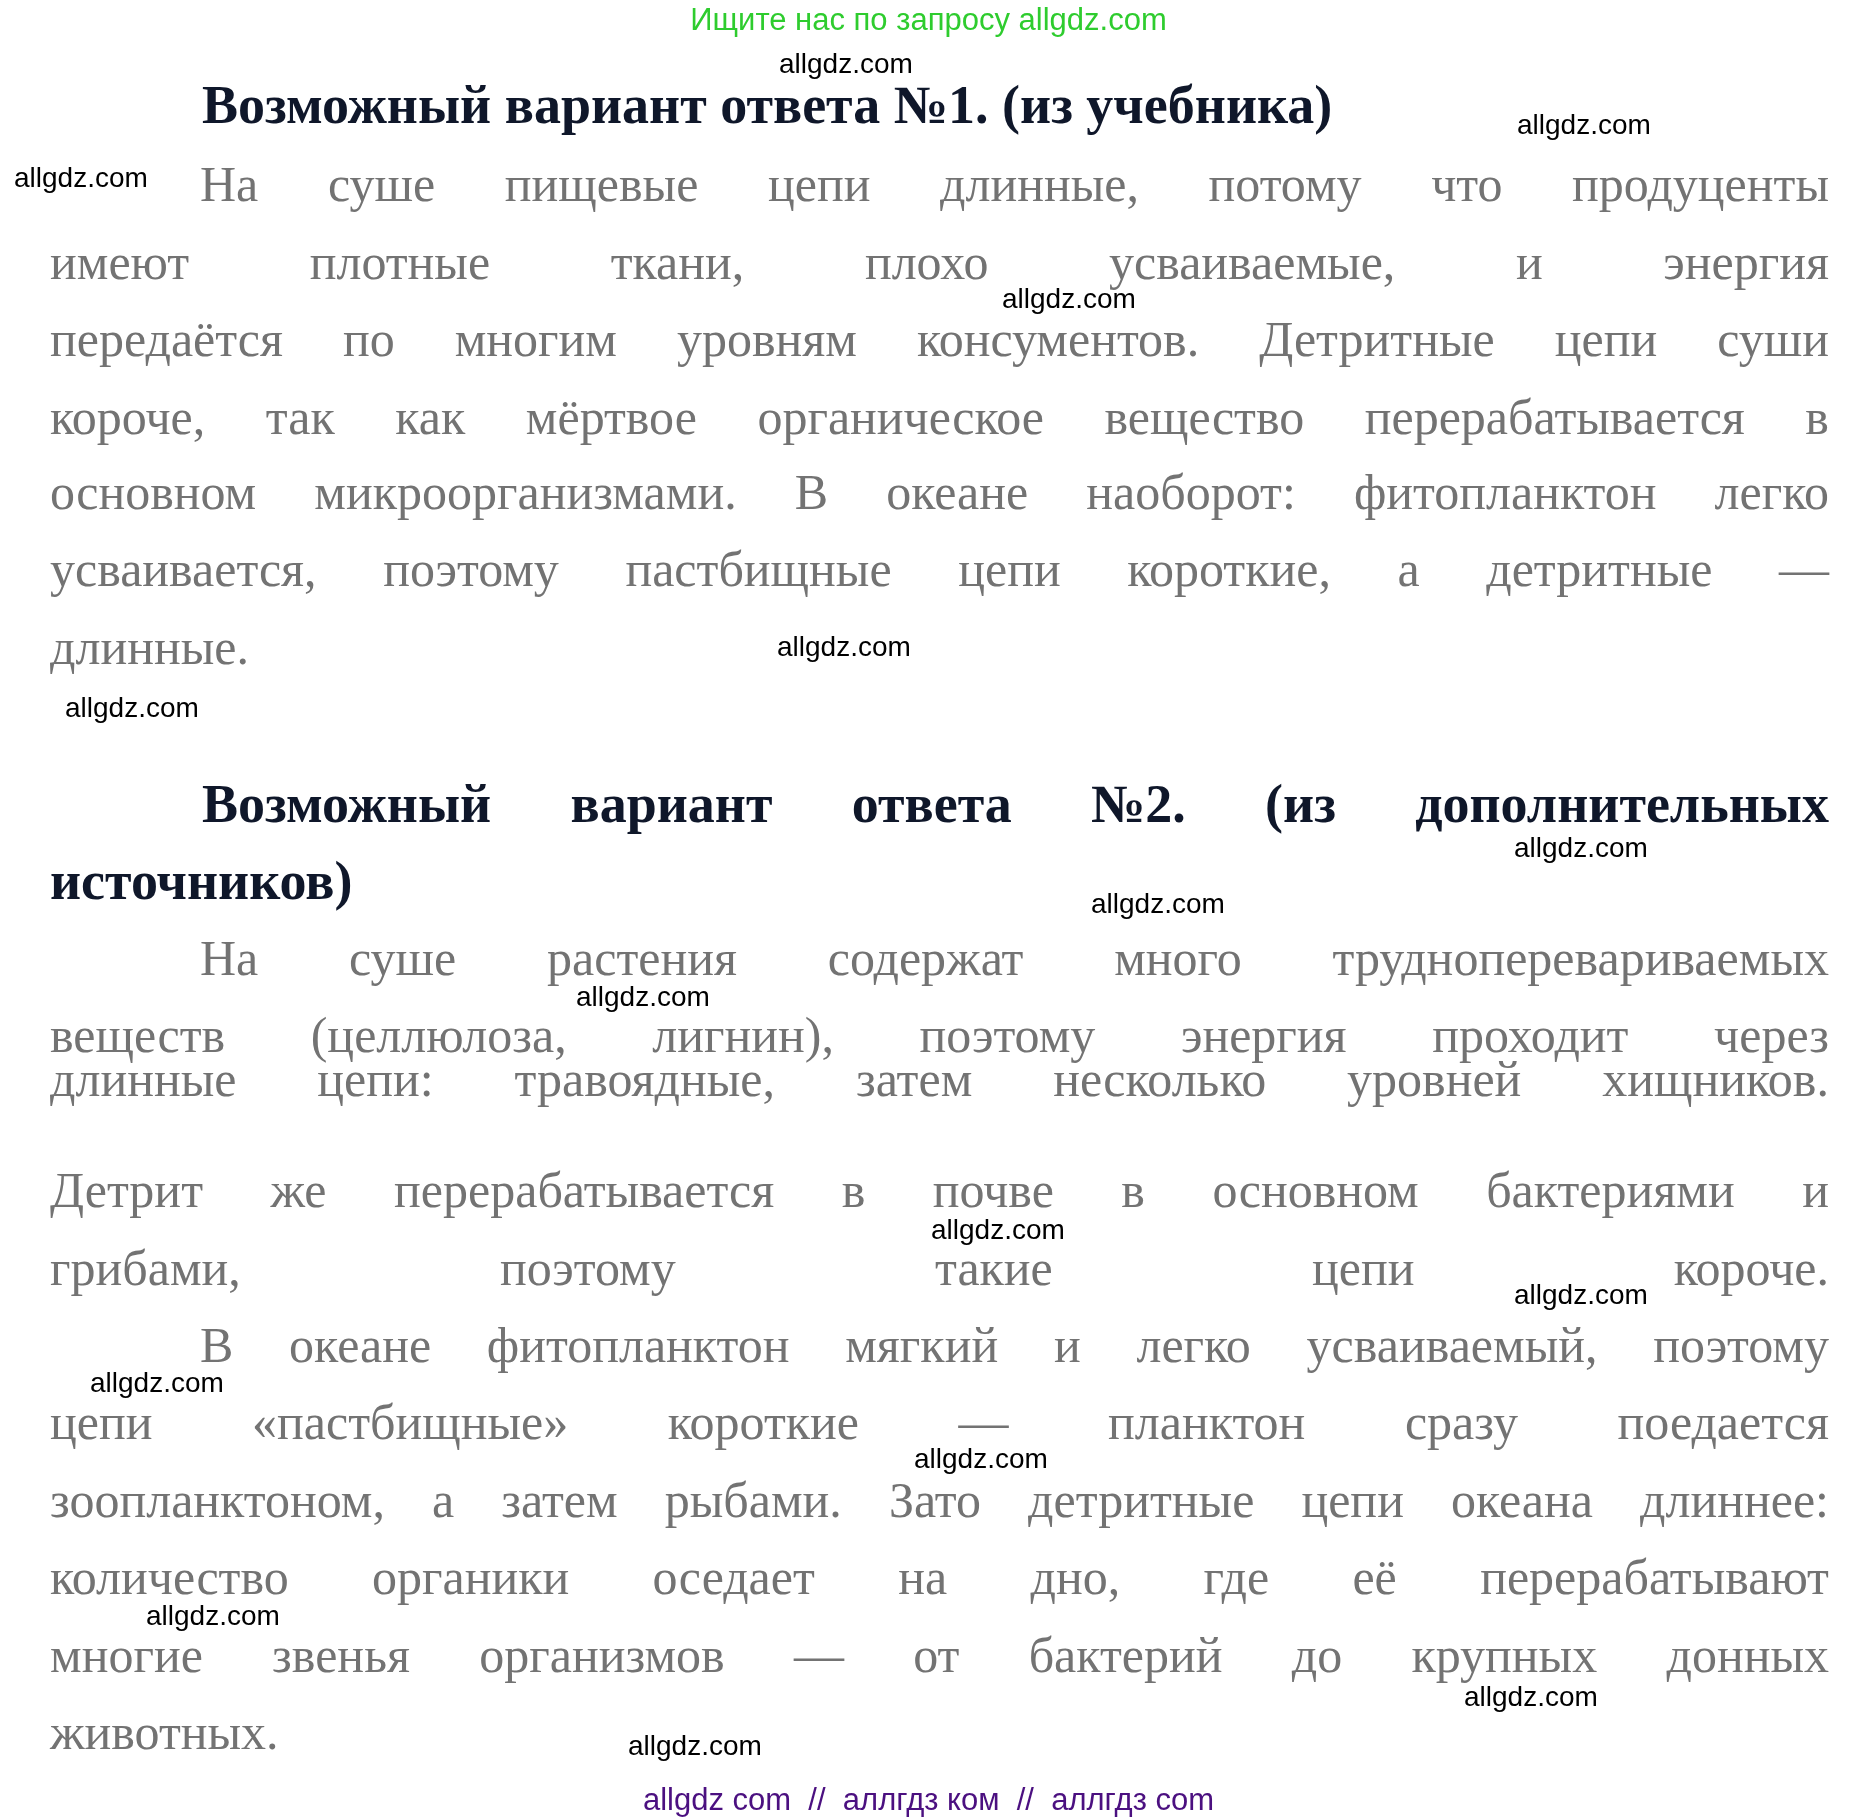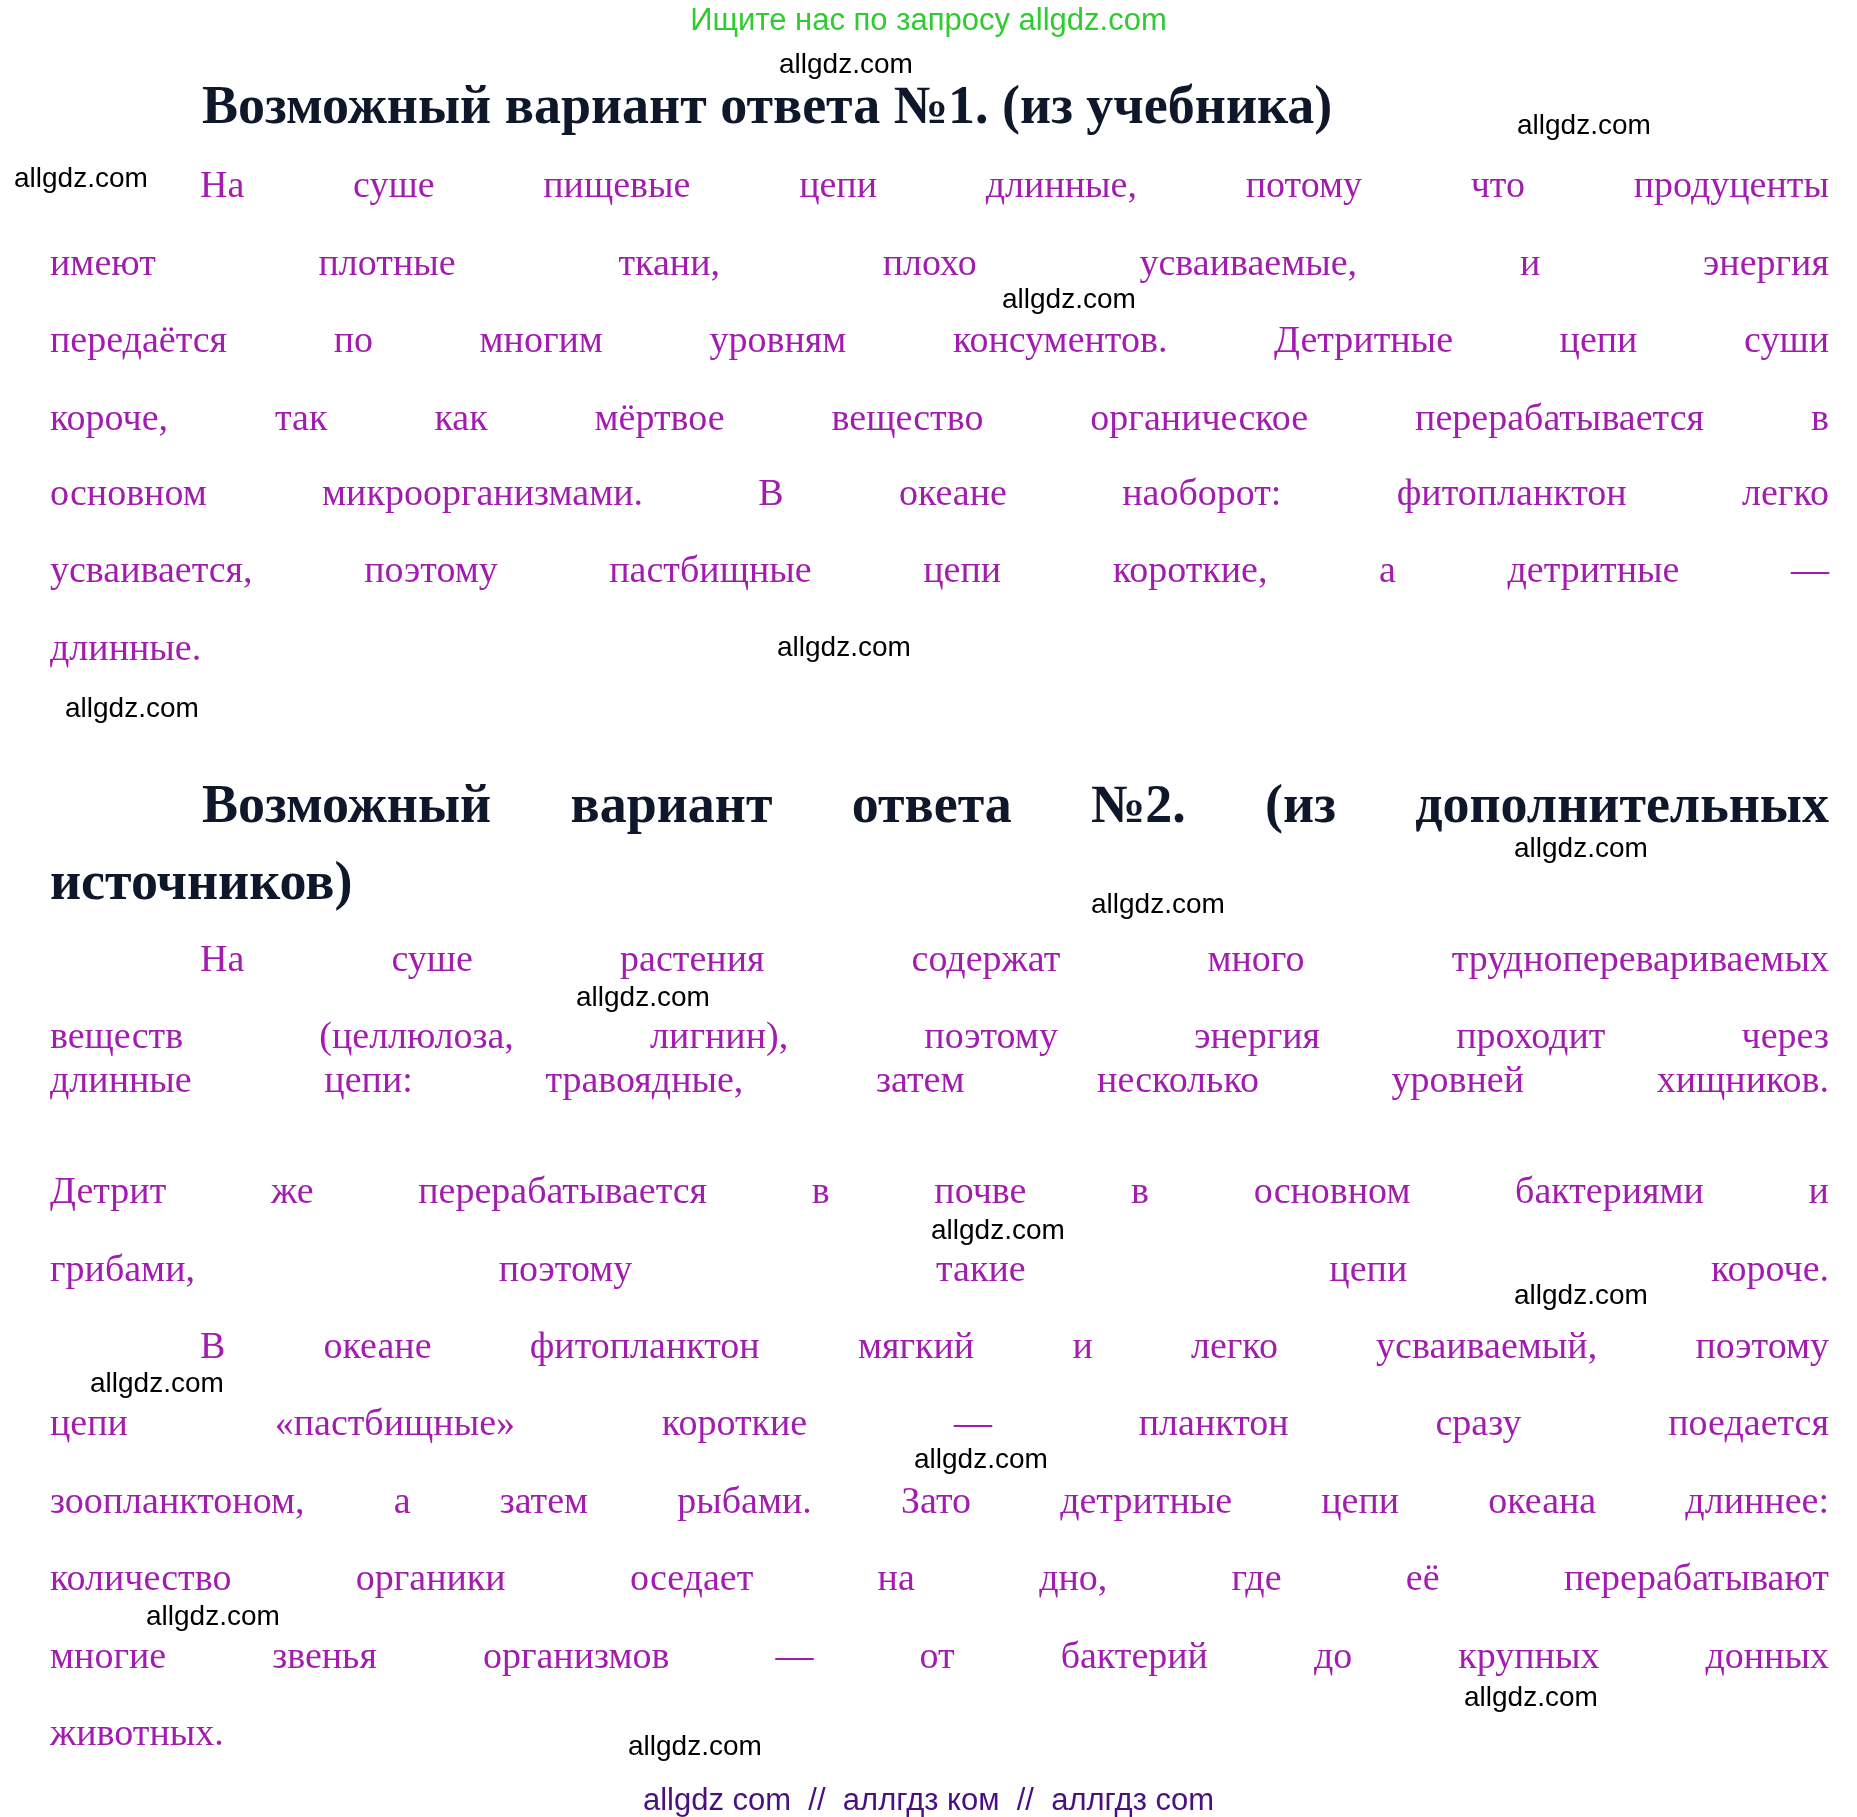--- a/index.html
+++ b/index.html
@@ -2,21 +2,21 @@
 <html><head>
 <meta charset="utf-8">
 <style>
   html, body { margin:0; padding:0; background:#ffffff; }
   body { width:1857px; height:1817px; position:relative; overflow:hidden; }
   .top-banner { position:absolute; left:0; width:1857px; top:0; text-align:center;
     font-family:"Liberation Sans", sans-serif; font-size:31px; color:#2ecc2e; line-height:40px; }
   .heading { position:absolute; font-family:"Liberation Serif", serif; font-weight:bold;
     font-size:54px; color:#0f172a; white-space:nowrap; line-height:60px; }
   .line { position:absolute; left:50px; width:1779px; font-family:"Liberation Serif", serif;
-    font-size:38px; color:#a21caf; line-height:66px; text-align:justify; text-align-last:justify; white-space:nowrap; }
+    font-size:50px; color:#737373; line-height:66px; text-align:justify; text-align-last:justify; white-space:nowrap; }
   .wm { position:absolute; font-family:"Liberation Sans", sans-serif; font-size:28px; color:#000; line-height:32px; white-space:nowrap; }
   .footer { position:absolute; left:0; width:1857px; top:1782px; text-align:center;
     font-family:"Liberation Sans", sans-serif; font-size:31px; color:#4b1080; line-height:36px; white-space:pre; }
   .jl { display:flex; justify-content:space-between; }
 </style>
 </head>
 <body>
 
 <div class="top-banner">Ищите нас по запросу allgdz.com</div>
 
@@ -50,22 +50,22 @@
       <span>консументов.</span>
       <span>Детритные</span>
       <span>цепи</span>
       <span>суши</span>
     </div>
   <div class="line jl" style="top:384px;">
       <span>короче,</span>
       <span>так</span>
       <span>как</span>
       <span>мёртвое</span>
+      <span>органическое</span>
       <span>вещество</span>
-      <span>органическое</span>
       <span>перерабатывается</span>
       <span>в</span>
     </div>
   <div class="line jl" style="top:459px;">
       <span>основном</span>
       <span>микроорганизмами.</span>
       <span>В</span>
       <span>океане</span>
       <span>наоборот:</span>
       <span>фитопланктон</span>

